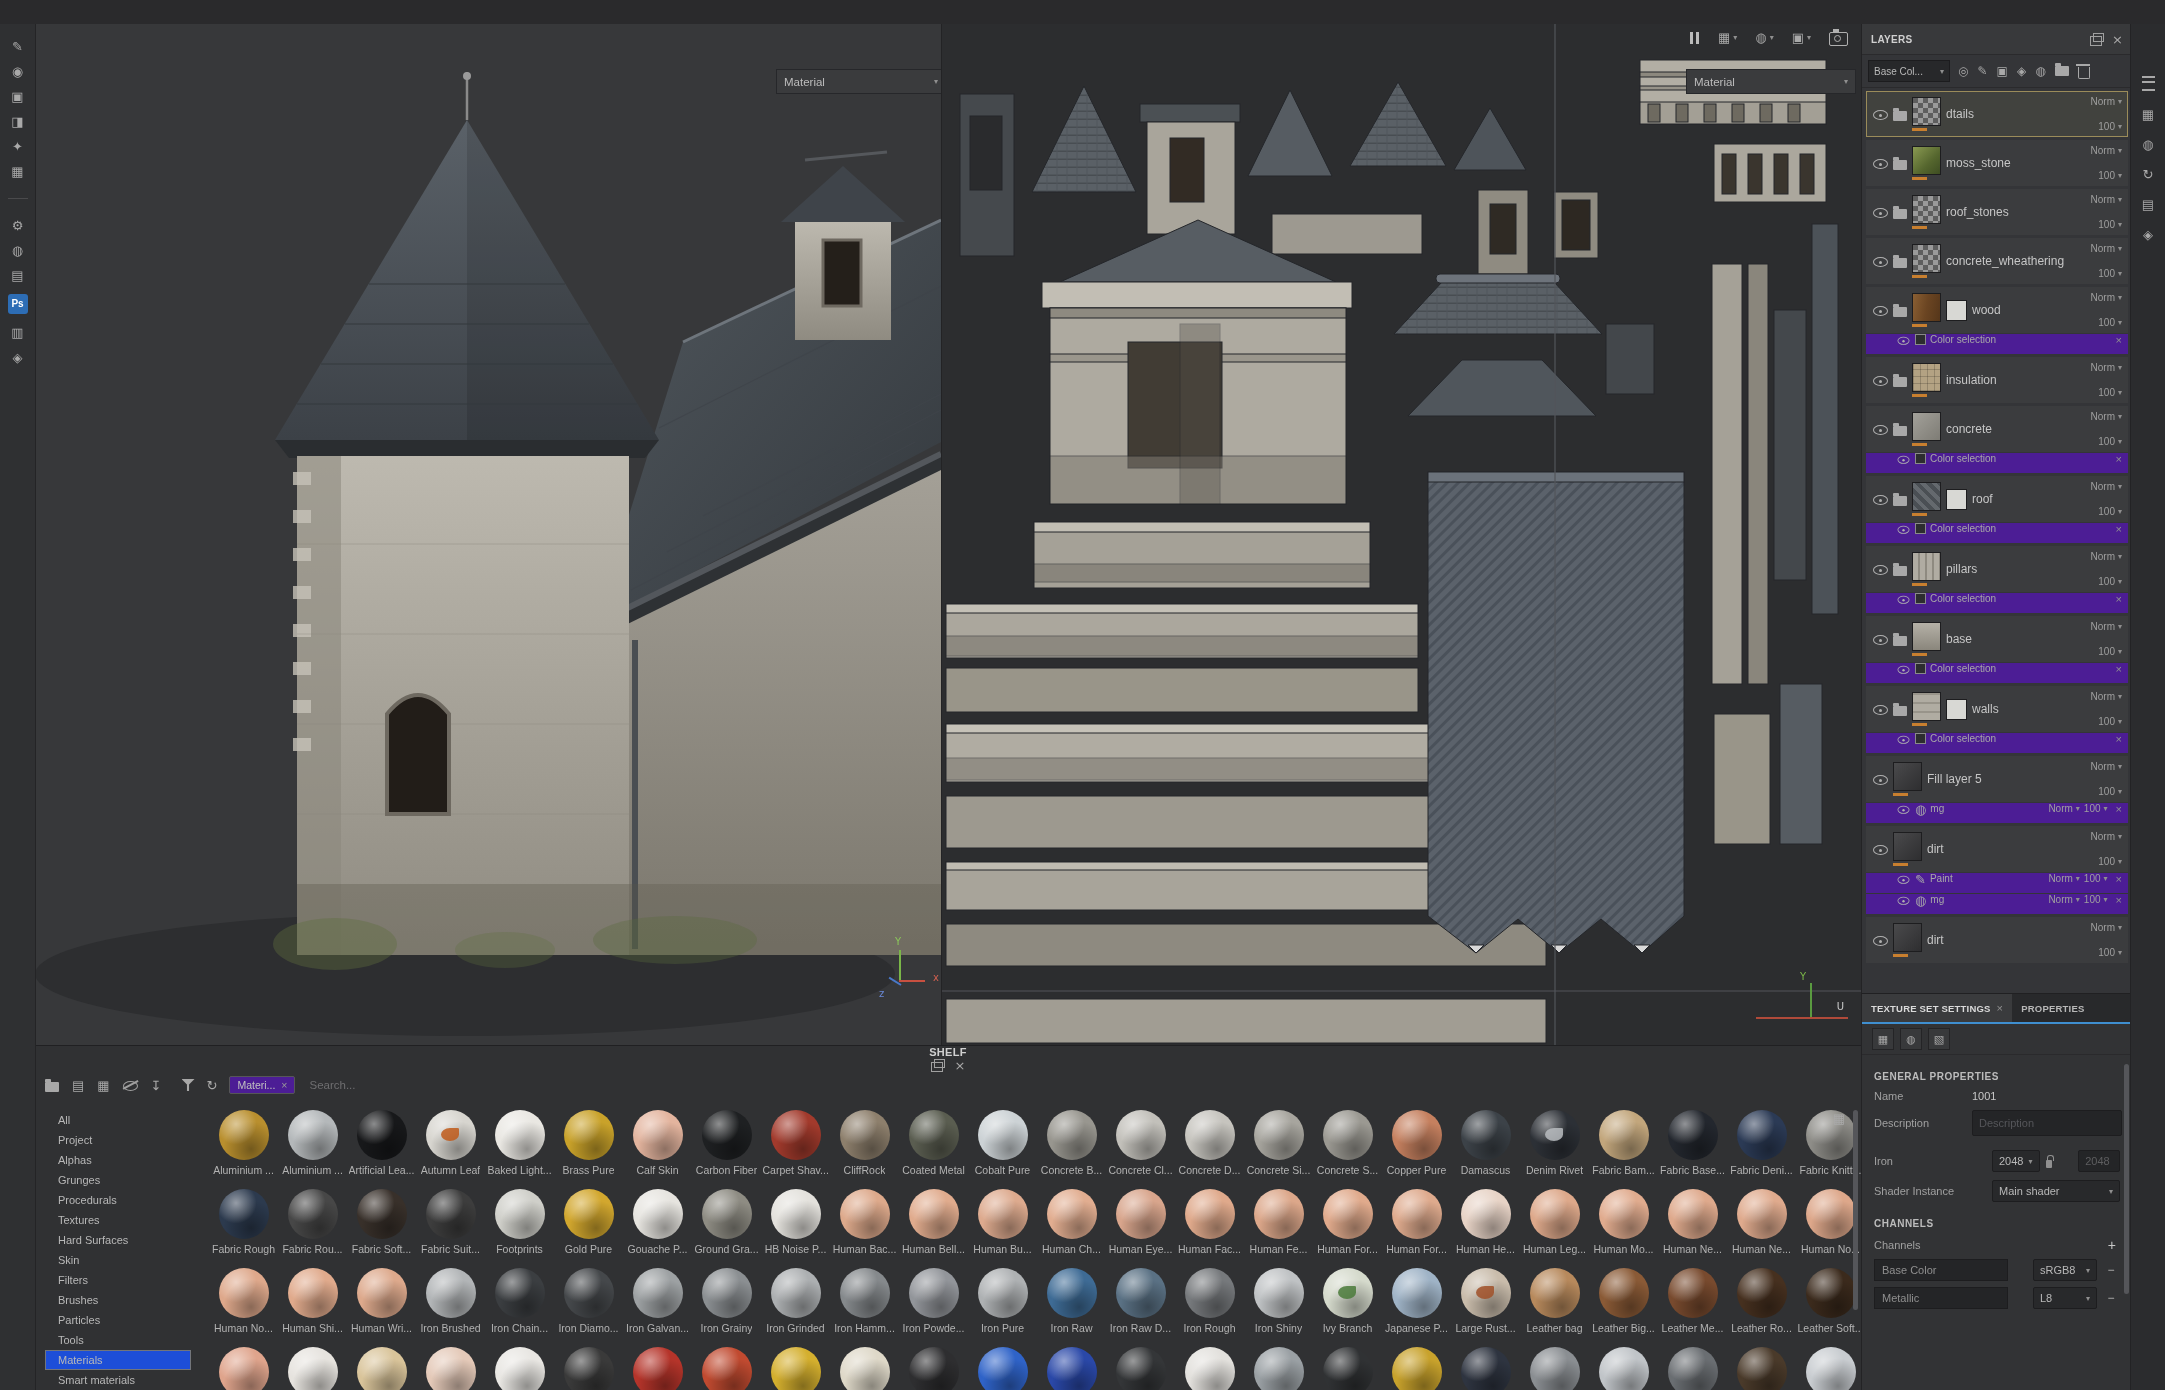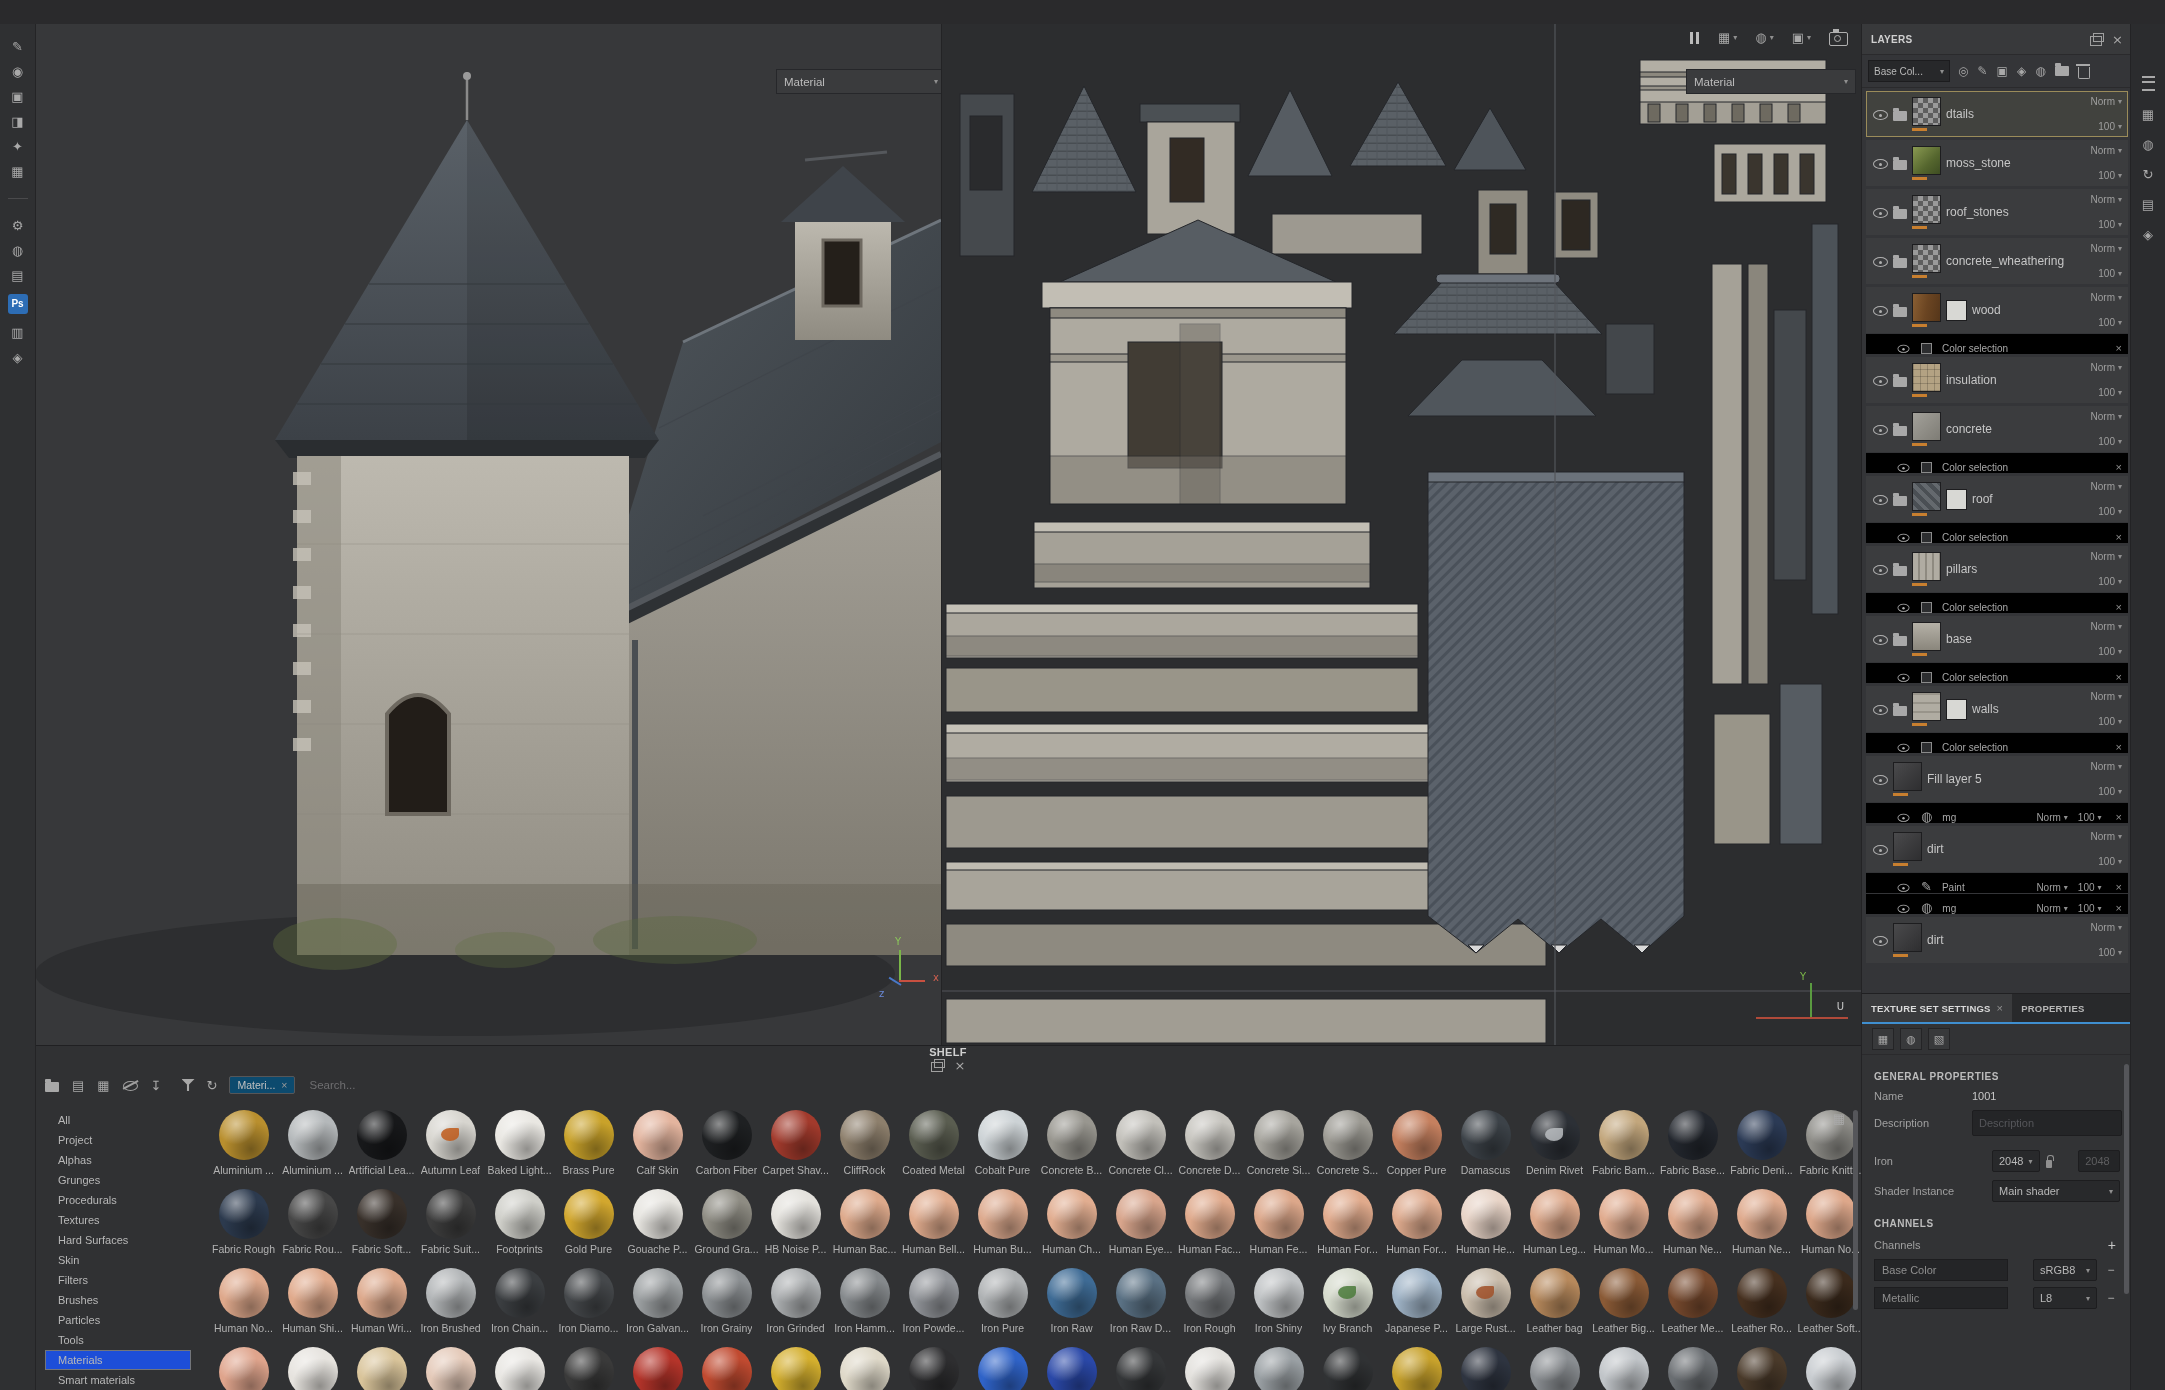--- a/index.html
+++ b/index.html
@@ -91,22 +91,22 @@
   .t-concrete{background:linear-gradient(135deg,#a3a19a,#7e7c75);}
   .t-roof{background:repeating-linear-gradient(45deg,#64696e 0 4px,#4a4f54 4px 8px);}
   .t-pillars{background:repeating-linear-gradient(90deg,#b0aca2 0 5px,#8e8a80 5px 7px);}
   .t-base{background:linear-gradient(#b5b1a7,#8a867c);}
   .t-walls{background:repeating-linear-gradient(0deg,#b0aca2 0 7px,#98948a 7px 9px);}
   .t-fill{background:linear-gradient(135deg,#4a4a4c,#2e2e30);}
   .t-paper{background:#d8d8d4;}
   .layer-name{flex:1;font-size:12px;color:#c6c6c6;white-space:nowrap;overflow:hidden;text-overflow:ellipsis;}
   .layer-right{display:flex;flex-direction:column;align-items:flex-end;justify-content:space-between;height:36px;padding:1px 0;}
   .blend{font-size:10px;color:#9f9f9f;display:inline-flex;align-items:center;gap:3px;white-space:nowrap;}
-  .layer-sub{height:20px;margin-bottom:1px;background:#000000;display:flex;align-items:flex-end;padding:0 6px 0 30px;
-    font-size:10px;color:#a8a8a8;gap:10px;}
+  .layer-sub{height:20px;margin-bottom:1px;background:#4c1d95;display:flex;align-items:flex-start;padding:0 6px 0 30px;
+    font-size:10px;color:#a8a8a8;gap:4px;}
   .layer-sub .k-eye{transform:scale(.8);}
   .sub-label{flex:1;white-space:nowrap;overflow:hidden;}
   .cb{width:11px;height:11px;border:1px solid #8a8a8a;background:#2c2d2f;display:inline-block;box-sizing:border-box;}
   .sub-close{color:#909090;font-size:11px;padding-left:4px;}
   
   .tss-panel{position:absolute;left:1861px;top:993px;width:270px;height:397px;background:#323335;border-left:1px solid #232325;
     border-top:1px solid #202022;overflow:hidden;z-index:10;}
   .tss-tabs{height:28px;display:flex;background:#28292b;border-bottom:2px solid #3f8fd0;}
   .tss-tab{display:flex;align-items:center;gap:6px;padding:0 9px;font-size:9.5px;font-weight:bold;color:#b8b8b8;
     letter-spacing:.2px;white-space:nowrap;}
@@ -135,21 +135,21 @@
   .vscroll{position:absolute;width:5px;background:#55565a;border-radius:3px;z-index:15;}
   
   .right-strip{position:absolute;right:0;top:24px;width:34px;bottom:0;background:#2b2c2e;border-left:1px solid #232325;
     display:flex;flex-direction:column;align-items:center;padding-top:52px;gap:17px;z-index:12;}
   
   .shelf{position:absolute;left:35px;top:1045px;width:1826px;height:345px;background:#303133;border-top:1px solid #202022;
     overflow:hidden;z-index:8;}
   .shelf-header{height:24px;display:flex;align-items:center;padding:0 10px;flex-direction:column;}
   .shelf-header .panel-title{font-size:11px;}
   .shelf-toolbar{height:30px;display:flex;align-items:center;gap:12px;padding:0 10px;}
-  .chip{display:inline-flex;align-items:center;gap:6px;background:#0c4a6e;border:1px solid #565658;border-radius:2px;
+  .chip{display:inline-flex;align-items:center;gap:6px;background:#4c1d95;border:1px solid #565658;border-radius:2px;
     font-size:10.5px;color:#c0c0c0;padding:2px 7px;}
   .chip .x{color:#9a9a9a;}
   .search-input{background:transparent;border:none;outline:none;color:#b0b0b0;font-size:11.5px;width:420px;
     font-family:"Liberation Sans",sans-serif;}
   .search-input::placeholder{color:#6e6e70;}
   .shelf-body{position:absolute;top:56px;left:0;right:0;bottom:0;display:flex;}
   .shelf-sidebar{width:160px;flex-shrink:0;padding:8px 0 0 10px;font-size:11px;color:#b8b8b8;}
   .side-item{height:20px;line-height:18px;padding-left:12px;margin-right:14px;border:1px solid transparent;box-sizing:border-box;white-space:nowrap;}
   .side-item.sel{border-color:#72757a;background:#1d4ed8;}
   .materials-area{flex:1;position:relative;padding:8px 0 0 4px;overflow:hidden;}

